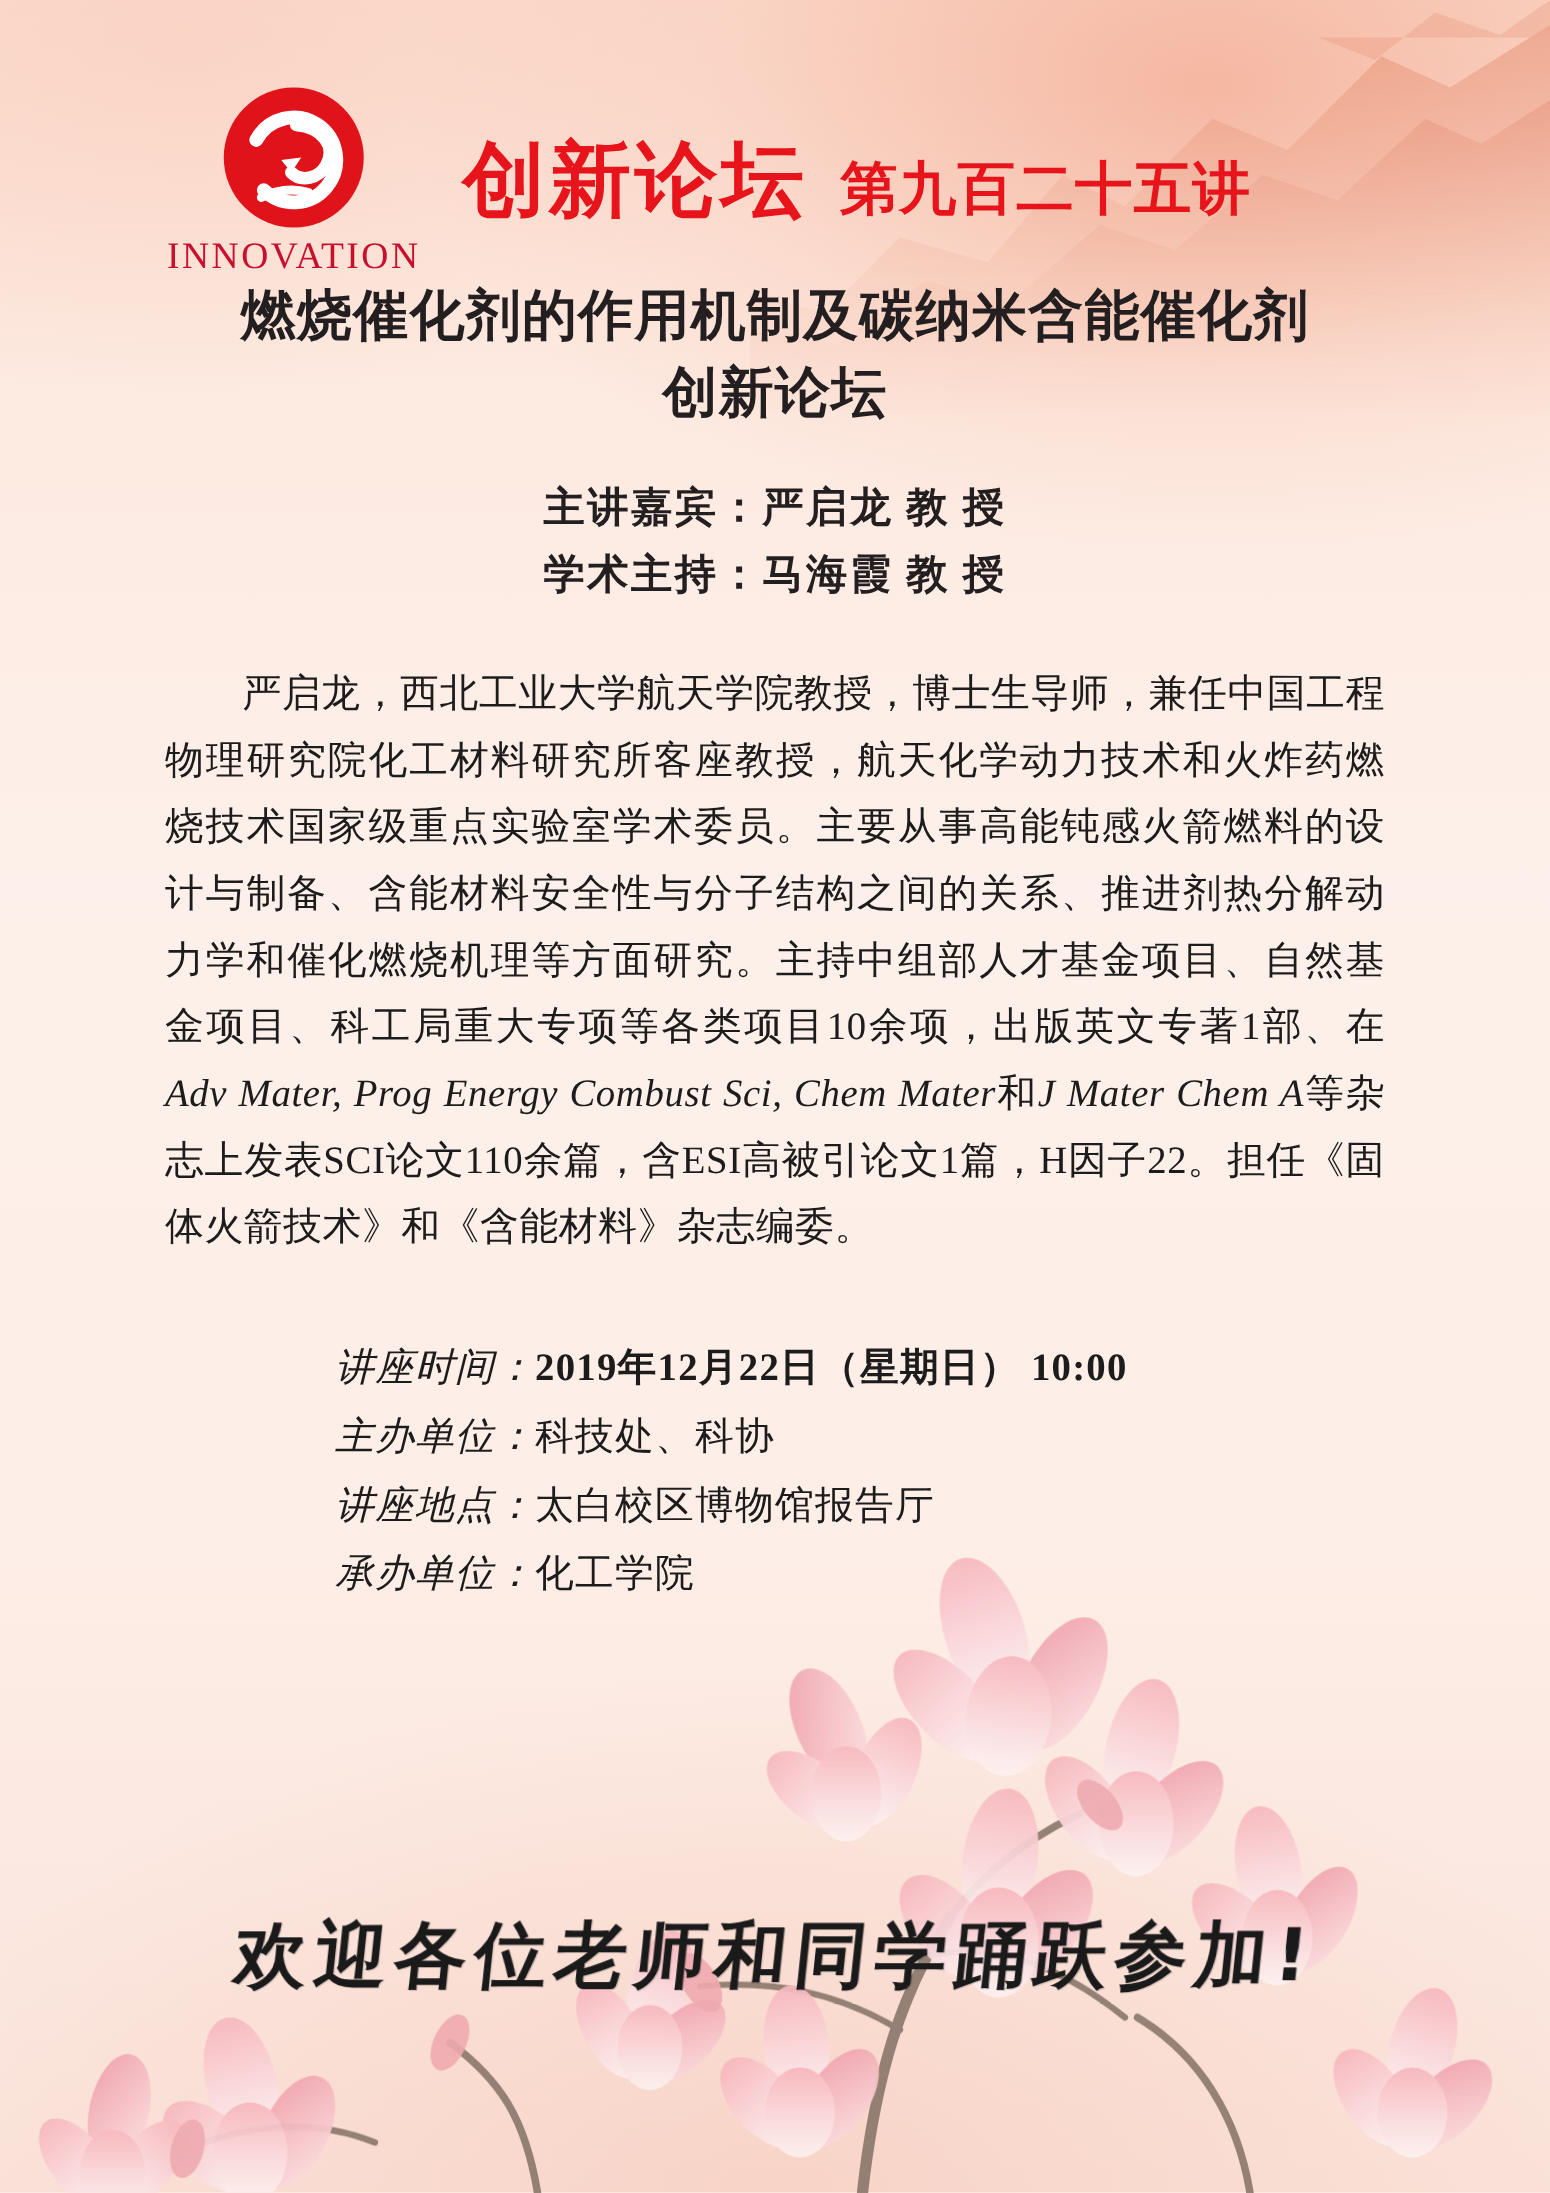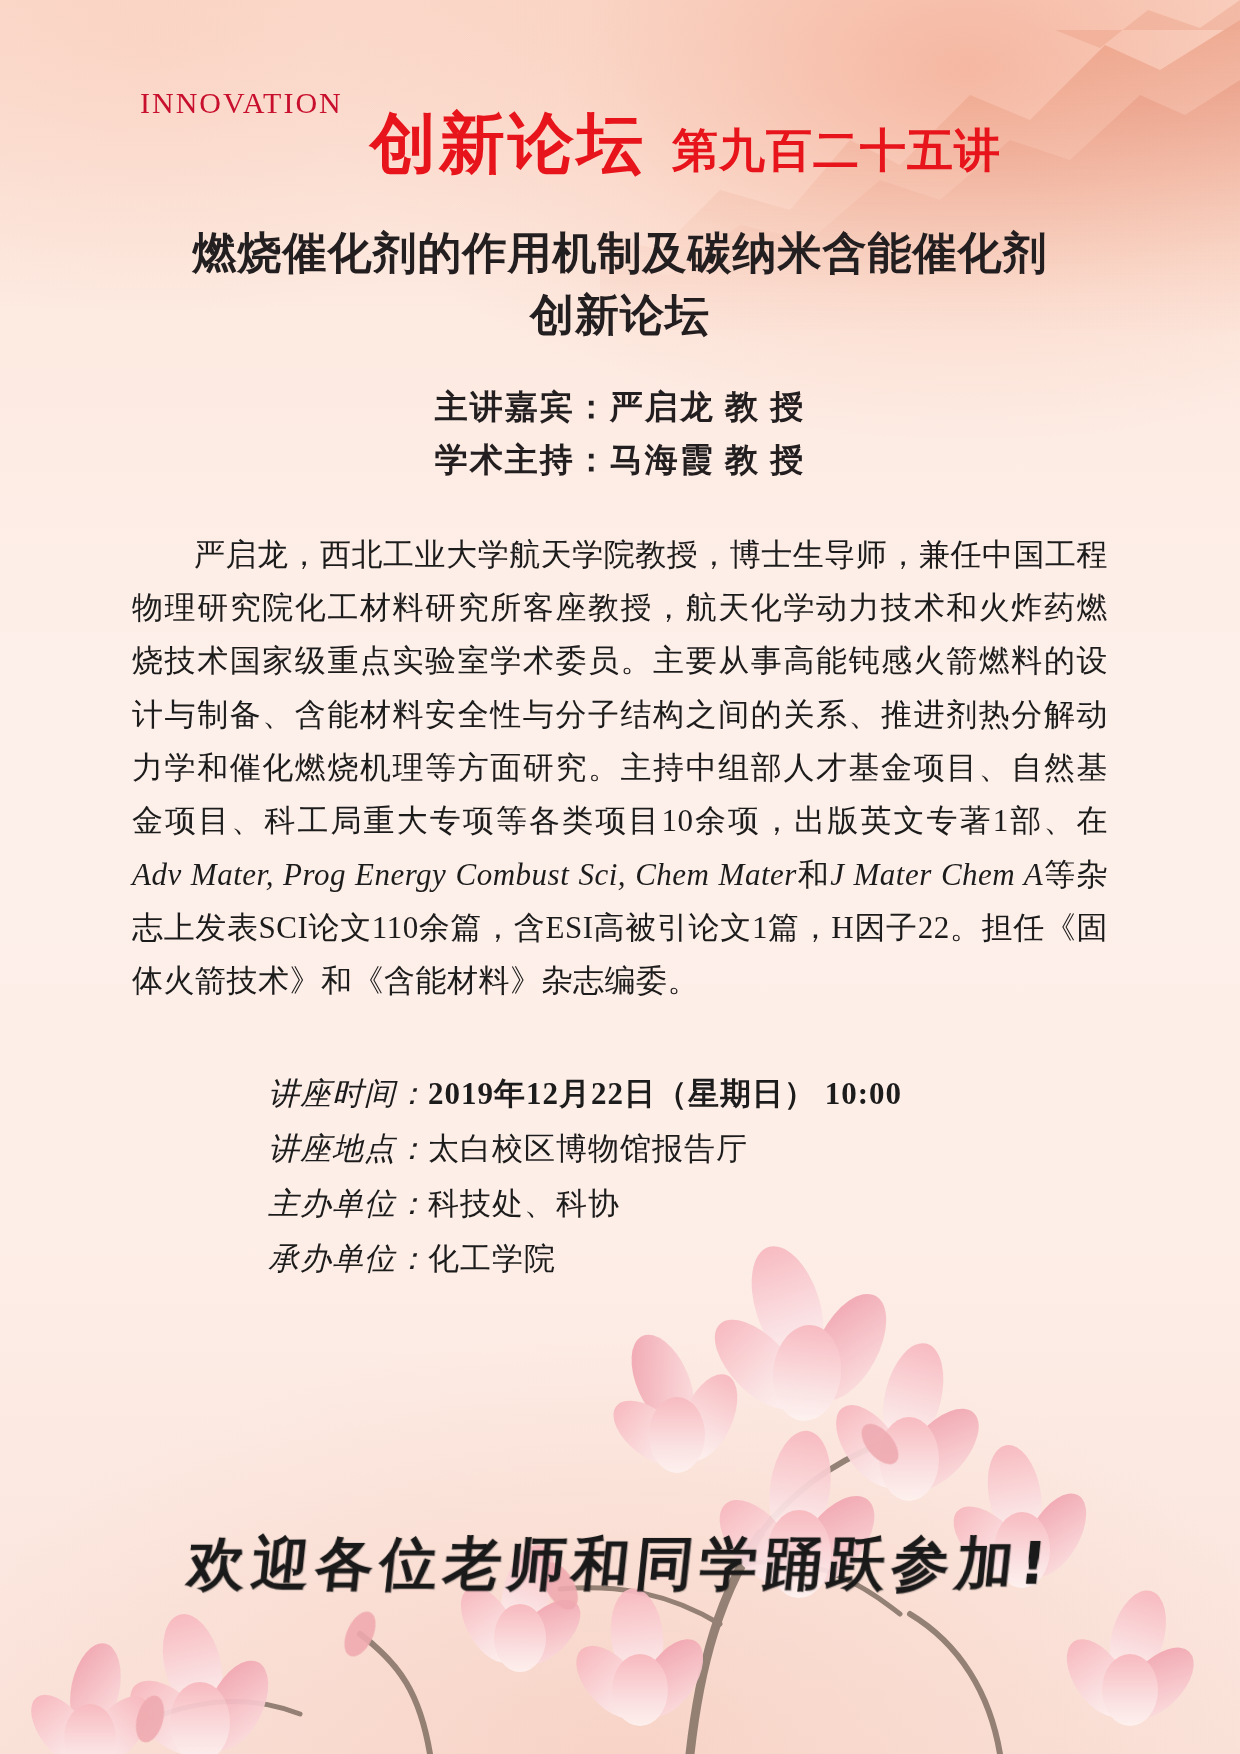--- a/index.html
+++ b/index.html
@@ -48,21 +48,22 @@
     position: relative;
     display: flex;
     align-items: center;
     padding: 108px 0 0 140px;
     height: 180px;
     box-sizing: border-box;
   }
   .logo-wrap {
     width: 190px;
     display: flex;
-    flex-direction: row;
+    flex-direction: column;
+    align-items: center;
   }
   .logo-mark { width: 120px; height: 120px; }
   .logo-text {
     font-family: "Liberation Serif", serif;
     color: #c8102e;
     font-size: 30px;
     letter-spacing: 2px;
     font-weight: 400;
     margin-top: 2px;
   }
@@ -206,24 +207,24 @@
     <div>学术主持：马海霞  教 授</div>
   </div>
 
   <div class="bio"><span>严启龙，西北工业大学航天学院教授，博士生导师，兼任中国工程物理研究院化工材料研究所客座教授，航天化学动力技术和火炸药燃烧技术国家级重点实验室学术委员。主要从事高能钝感火箭燃料的设计与制备、含能材料安全性与分子结构之间的关系、推进剂热分解动力学和催化燃烧机理等方面研究。主持中组部人才基金项目、自然基金项目、科工局重大专项等各类项目10余项，出版英文专著1部、在</span><i>Adv Mater, Prog Energy Combust Sci, Chem Mater</i><span>和</span><i>J Mater Chem A</i><span>等杂志上发表SCI论文110余篇，含ESI高被引论文1篇，H因子22。担任《固体火箭技术》和《含能材料》杂志编委。</span></div>
 
   <div class="info">
     <div class="row">
       <span class="label">讲座时间：</span><span class="val-bold">2019年12月22日（星期日） 10:00</span>
     </div>
     <div class="row">
+      <span class="label">主办单位：</span><span>科技处、科协</span>
+    </div>
+    <div class="row">
       <span class="label">讲座地点：</span><span>太白校区博物馆报告厅</span>
-    </div>
-    <div class="row">
-      <span class="label">主办单位：</span><span>科技处、科协</span>
     </div>
     <div class="row">
       <span class="label">承办单位：</span><span>化工学院</span>
     </div>
   </div>
 
   <svg class="flowers" viewBox="0 0 1240 560" preserveAspectRatio="none">
     <defs>
       <linearGradient id="pet" x1="0" y1="0" x2="0" y2="1">
         <stop offset="0%" stop-color="#f6b6bd"></stop>

